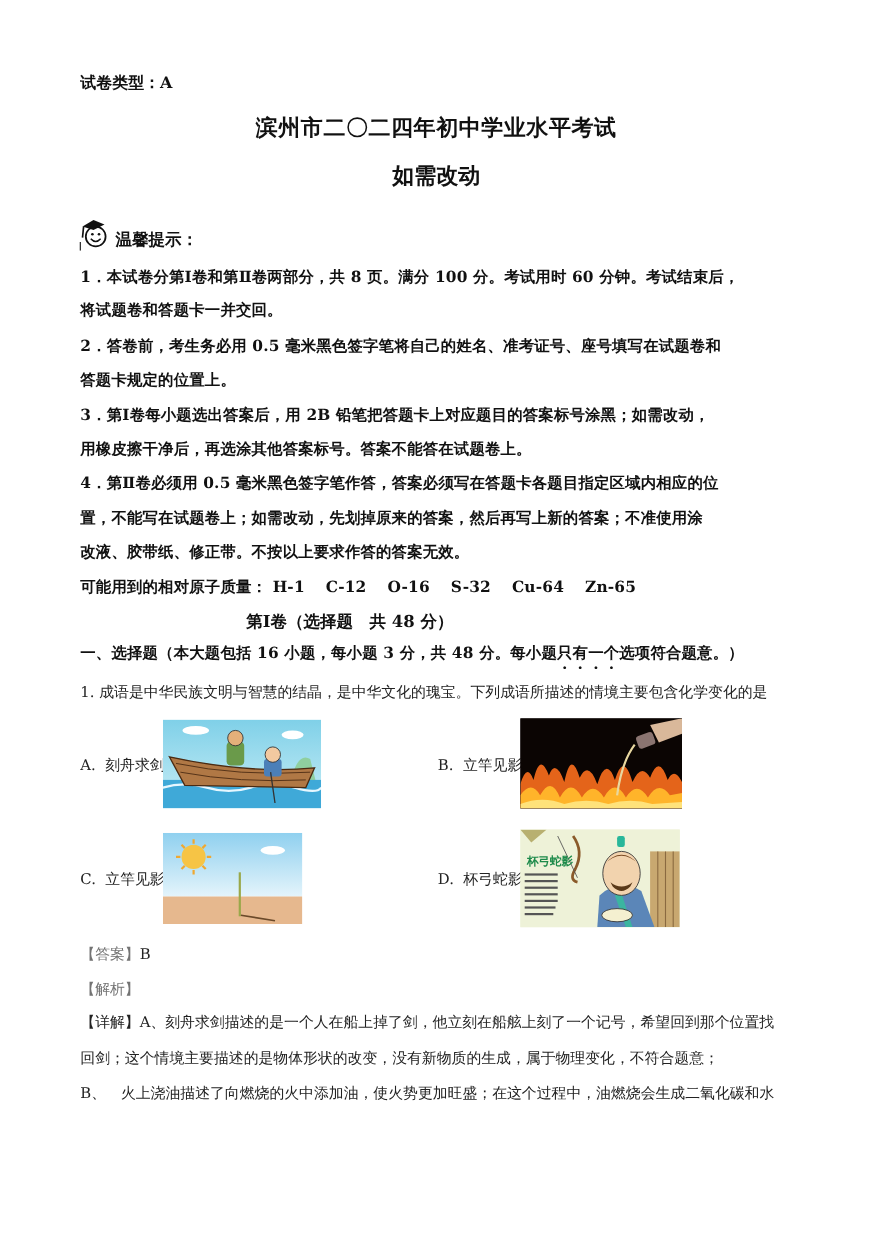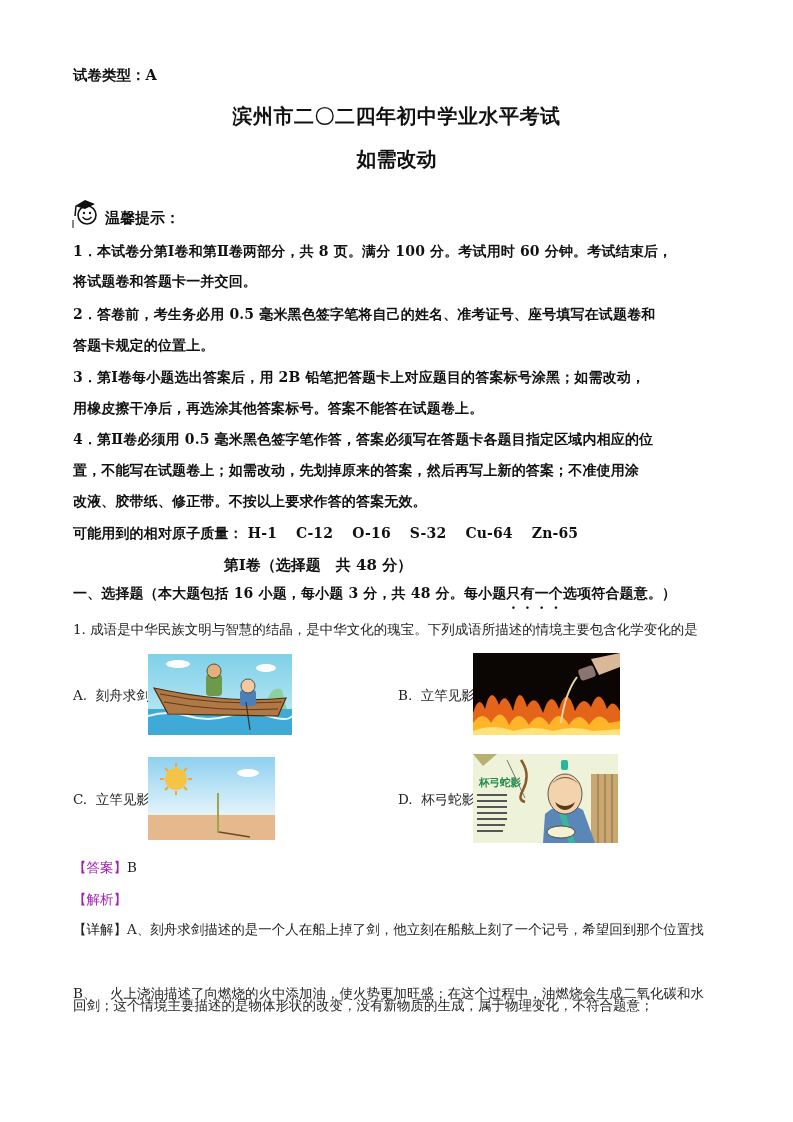--- a/index.html
+++ b/index.html
@@ -13,21 +13,21 @@
            font-family: "DejaVu Sans", "Liberation Sans", sans-serif; }
   .title1 { top: 103px; letter-spacing: 0.5px; }
   .title2 { top: 146px; }
   .tip { left: 71px; top: 198px; font-size: 15px; font-weight: bold; display: flex; align-items: flex-end; }
   .tip svg { margin-right: 2px; }
   .para { left: 73px; font-size: 14px; font-weight: bold; letter-spacing: 0.15px; }
   .center { left: 0; width: 636px; text-align: center; font-size: 15px; font-weight: bold; }
   .q { left: 73px; font-size: 13.5px; font-weight: normal; color: #222; }
   .opt-label { font-size: 13.5px; color: #222; }
   .pic { position: absolute; overflow: hidden; }
-  .label-blue { color: #a21caf; }
+  .label-blue { color: #737373; }
   .emph { position: relative; display: inline-block; }
   .emph::after { content: "·"; position: absolute; left: 50%; transform: translateX(-50%);
                  bottom: -13px; font-size: 14px; font-weight: bold; }
 </style>
 </head>
 <body>
 
 <div class="abs type-line">
   <span class="sans bold">试卷类型：</span><span class="bold">A</span>
 </div>
@@ -190,14 +190,14 @@
 
 <div class="abs q" style="top:859px">
   <span class="label-blue">【答案】</span><span>B</span>
 </div>
 
 <div class="abs q label-blue" style="top:891px">【解析】</div>
 
 <div class="abs q" style="top:921px">
   <span>【详解】</span><span>A、刻舟求剑描述的是一个人在船上掉了剑，他立刻在船舷上刻了一个记号，希望回到那个位置找</span>
 </div>
-<div class="abs q" style="top:997px">回剑；这个情境主要描述的是物体形状的改变，没有新物质的生成，属于物理变化，不符合题意；</div>
+<div class="abs q" style="top:953px">回剑；这个情境主要描述的是物体形状的改变，没有新物质的生成，属于物理变化，不符合题意；</div>
 <div class="abs q" style="top:985px">B、　火上浇油描述了向燃烧的火中添加油，使火势更加旺盛；在这个过程中，油燃烧会生成二氧化碳和水</div>
 
 </body></html>

